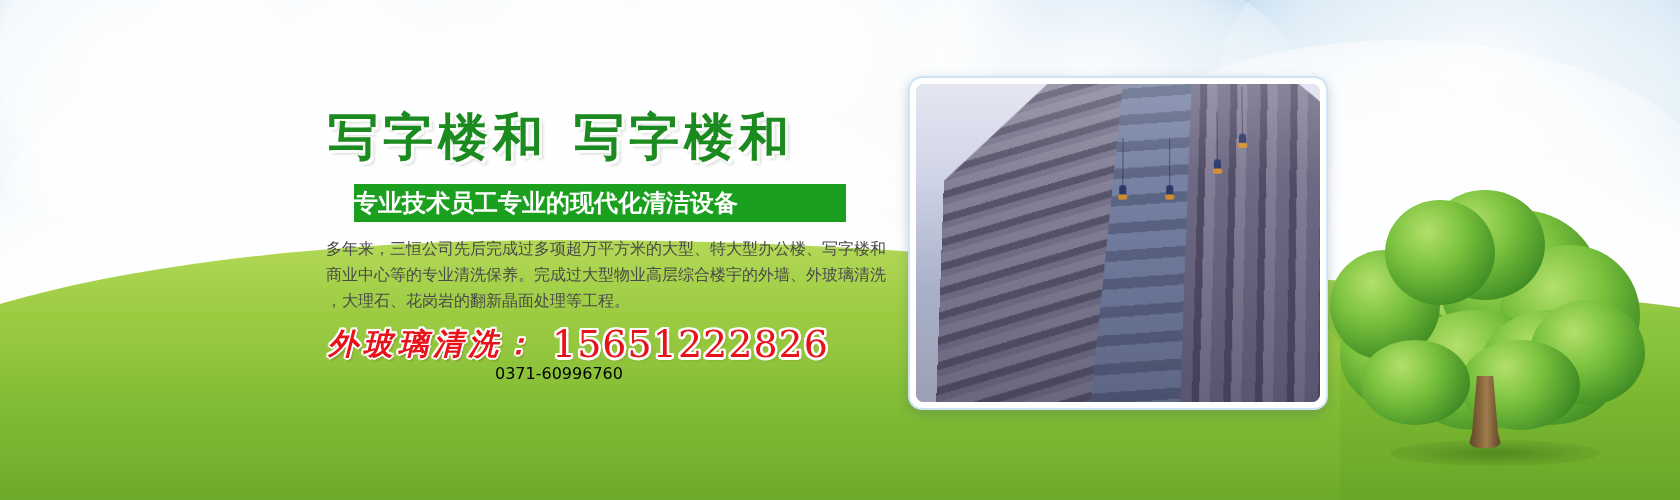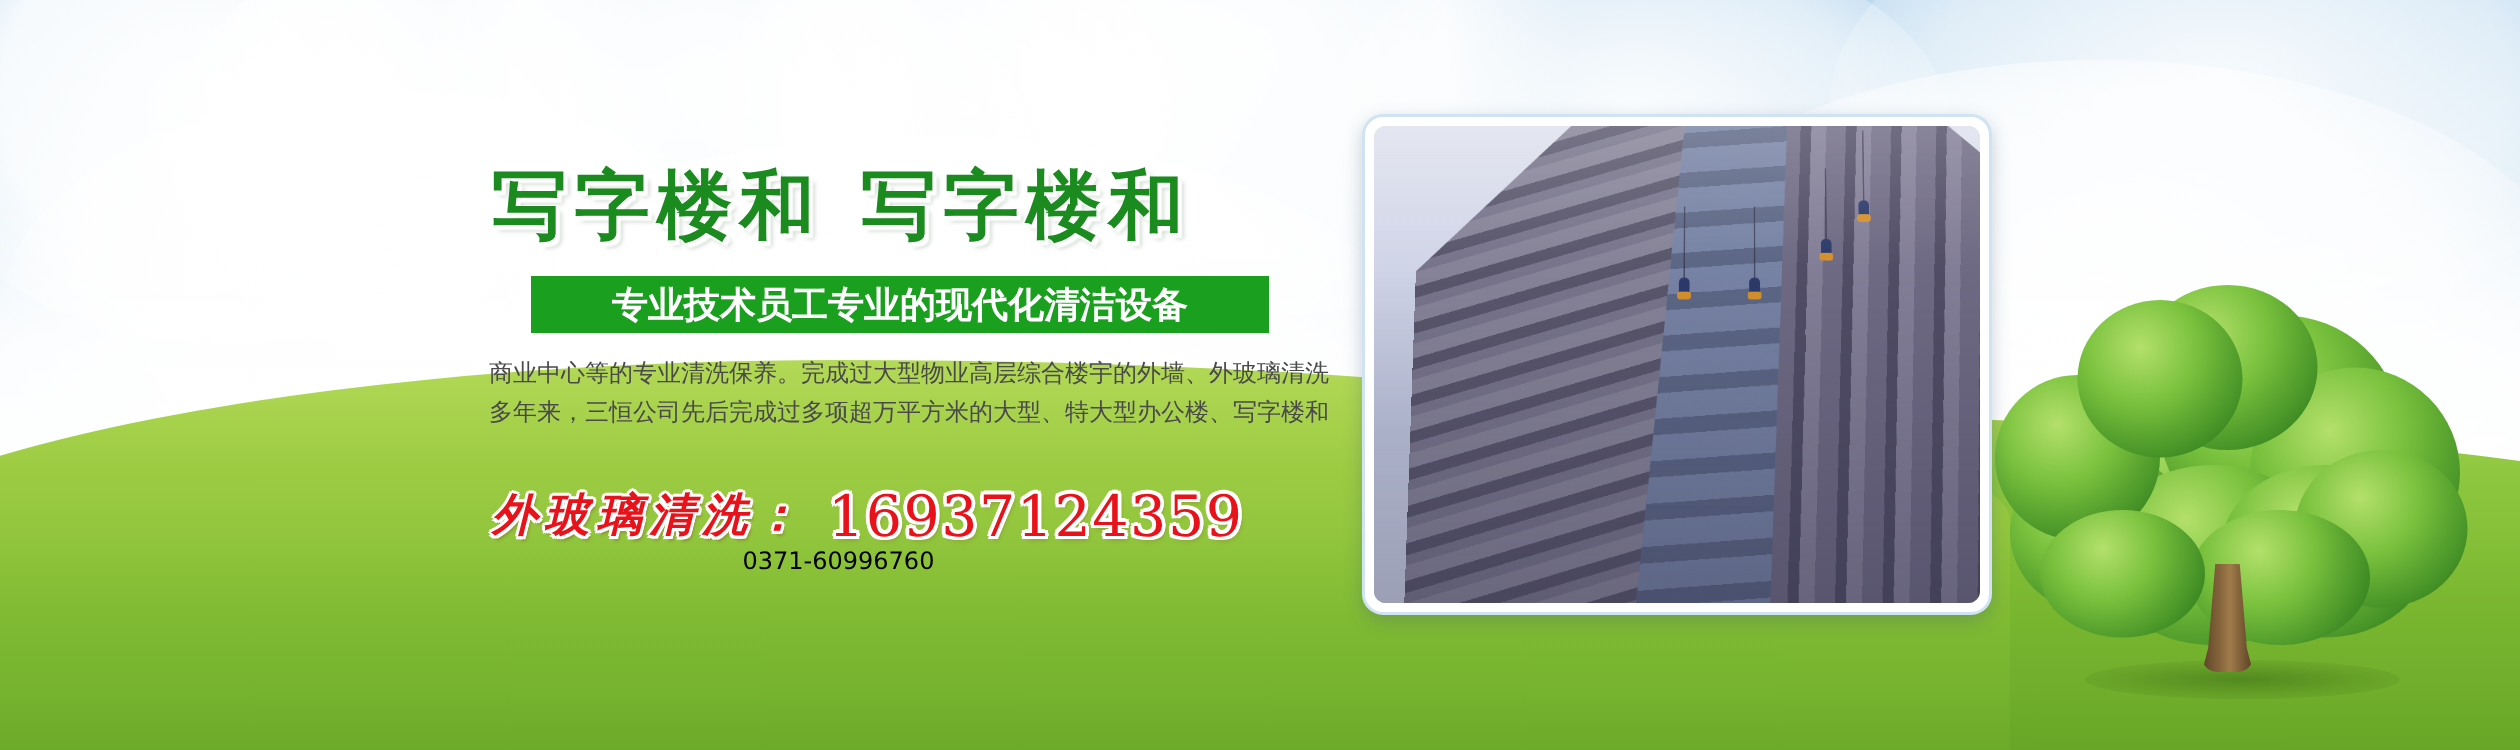--- a/index.html
+++ b/index.html
@@ -145,21 +145,20 @@
 
   .subtitle-bar {
     position: absolute;
     left: 354px;
     top: 184px;
     width: 492px;
     height: 38px;
     background: #1aa01e;
     display: flex;
     align-items: center;
-    justify-content: center;
   }
   .subtitle-bar .txt {
     font-family: "DejaVu Sans", "Liberation Sans", sans-serif;
     font-size: 24px;
     font-weight: bold;
     color: #ffffff;
     letter-spacing: 0px;
     white-space: nowrap;
   }
 
@@ -407,24 +406,25 @@
 
   <div class="headline">
     <span>写字楼和</span><span class="gap"></span><span>写字楼和</span>
   </div>
 
   <div class="subtitle-bar">
     <span class="txt">专业技术员工专业的现代化清洁设备</span>
   </div>
 
   <div class="body-copy">
+    <p>多年来，三恒公司先后完成过多项超万平方米的大型、特大型办公楼、写字楼和</p>
     <p>商业中心等的专业清洗保养。完成过大型物业高层综合楼宇的外墙、外玻璃清洗</p>
-    <p>多年来，三恒公司先后完成过多项超万平方米的大型、特大型办公楼、写字楼和</p>
+    <p>，大理石、花岗岩的翻新晶面处理等工程。</p>
   </div>
 
   <div class="hotline">
-    <span class="label">外玻璃清洗：</span><span class="num">16937124359</span>
+    <span class="label">外玻璃清洗：</span><span class="num">15651222826</span>
   </div>
   <div class="hotline-2">
     <span class="num" style="margin-left:0">0371-60996760</span>
   </div>
 
 </div>
 
 </body></html>

